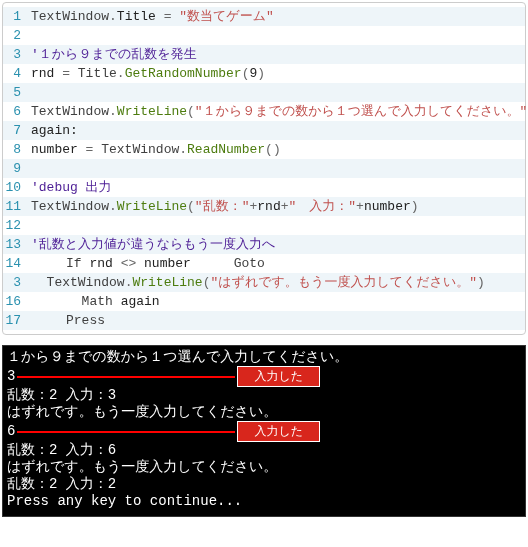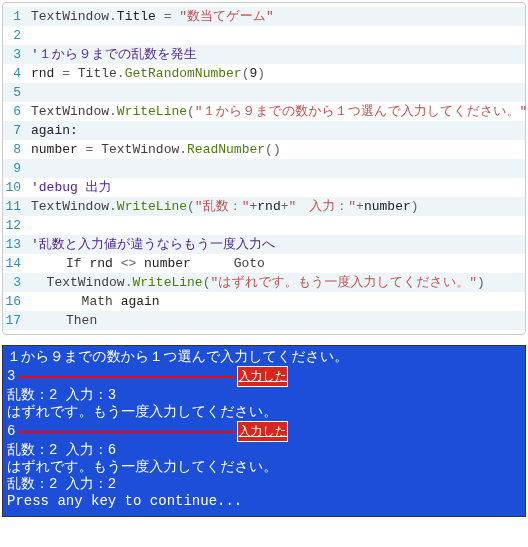--- a/index.html
+++ b/index.html
@@ -38,21 +38,21 @@
   .tok-punct  { color: #666; }
   .tok-str    { color: #c0504d; }
   .tok-comment{ color: #4c1d95; }
   .tok-ident  { color: #222; }
   .tok-kw     { color: #404040; margin-left: 35px; }
   .tok-method { color: #4d7c0f; }
   .tok-num    { color: #222; }
 
   .console-panel {
     margin: 10px 2px 2px 2px;
-    background: #1d4ed8;
+    background: #000000;
     color: #fff;
     font-family: "MS Gothic", "Courier New", monospace;
     font-size: 14px;
     padding: 3px 4px 6px 4px;
     line-height: 17px;
     border: 1px solid #333;
   }
   .con-line { white-space: pre; position: relative; }
   .con-input .typed { display:inline-block; }
   .con-input .bar {
@@ -60,26 +60,25 @@
     height: 2px;
     background: #ff0000;
     vertical-align: middle;
     margin-left: 2px;
   }
   .con-input .badge {
     display: inline-block;
     background: #d8261c;
     color: #fff;
     font-size: 12px;
-    padding: 1px 0;
+    padding: 1px 16px;
     border: 1px solid #fff;
     margin-left: 2px;
     vertical-align: middle;
     font-family: sans-serif;
-    text-decoration: underline;
   }
 </style>
 </head>
 <body>
 
 <div class="code-panel" id="code-panel">
     <div class="code-line hl"><span class="gutter">1</span><span class="code"><span class="tok-type">TextWindow</span><span class="tok-punct">.</span><span class="tok-ident">Title</span><span class="tok-punct"> = </span><span class="tok-str">"数当てゲーム"</span></span></div>
     <div class="code-line"><span class="gutter">2</span><span class="code"></span></div>
     <div class="code-line hl"><span class="gutter">3</span><span class="code"><span class="tok-comment">'１から９までの乱数を発生</span></span></div>
     <div class="code-line"><span class="gutter">4</span><span class="code"><span class="tok-ident">rnd</span><span class="tok-punct"> = </span><span class="tok-type">Title</span><span class="tok-punct">.</span><span class="tok-method">GetRandomNumber</span><span class="tok-punct">(</span><span class="tok-num">9</span><span class="tok-punct">)</span></span></div>
@@ -88,21 +87,21 @@
     <div class="code-line hl"><span class="gutter">7</span><span class="code"><span class="tok-ident">again:</span></span></div>
     <div class="code-line"><span class="gutter">8</span><span class="code"><span class="tok-ident">number</span><span class="tok-punct"> = </span><span class="tok-type">TextWindow</span><span class="tok-punct">.</span><span class="tok-method">ReadNumber</span><span class="tok-punct">(</span><span class="tok-punct">)</span></span></div>
     <div class="code-line hl"><span class="gutter">9</span><span class="code"></span></div>
     <div class="code-line"><span class="gutter">10</span><span class="code"><span class="tok-comment">'debug 出力</span></span></div>
     <div class="code-line hl"><span class="gutter">11</span><span class="code"><span class="tok-type">TextWindow</span><span class="tok-punct">.</span><span class="tok-method">WriteLine</span><span class="tok-punct">(</span><span class="tok-str">"乱数："</span><span class="tok-punct">+</span><span class="tok-ident">rnd</span><span class="tok-punct">+</span><span class="tok-str">"　入力："</span><span class="tok-punct">+</span><span class="tok-ident">number</span><span class="tok-punct">)</span></span></div>
     <div class="code-line"><span class="gutter">12</span><span class="code"></span></div>
     <div class="code-line hl"><span class="gutter">13</span><span class="code"><span class="tok-comment">'乱数と入力値が違うならもう一度入力へ</span></span></div>
     <div class="code-line"><span class="gutter">14</span><span class="code"><span class="tok-kw">If</span><span class="tok-punct"> </span><span class="tok-ident">rnd</span><span class="tok-punct"> &lt;&gt; </span><span class="tok-ident">number</span><span class="tok-punct"> </span><span class="tok-kw">Goto</span></span></div>
     <div class="code-line hl"><span class="gutter">3</span><span class="code"><span class="tok-punct">  </span><span class="tok-type">TextWindow</span><span class="tok-punct">.</span><span class="tok-method">WriteLine</span><span class="tok-punct">(</span><span class="tok-str">"はずれです。もう一度入力してください。"</span><span class="tok-punct">)</span></span></div>
     <div class="code-line"><span class="gutter">16</span><span class="code"><span class="tok-punct">  </span><span class="tok-kw">Math</span><span class="tok-punct"> </span><span class="tok-ident">again</span></span></div>
-    <div class="code-line hl"><span class="gutter">17</span><span class="code"><span class="tok-kw">Then</span></span></div>
+    <div class="code-line hl"><span class="gutter">17</span><span class="code"><span class="tok-kw">Press</span></span></div>
   </div>
 
 <div class="console-panel" id="console-panel">
     <div class="con-line">１から９までの数から１つ選んで入力してください。</div>
     <div class="con-line con-input"><span class="typed">3</span><span class="bar" style="width: 218px;"></span><span class="badge">入力した</span></div>
     <div class="con-line">乱数：2 入力：3</div>
     <div class="con-line">はずれです。もう一度入力してください。</div>
     <div class="con-line con-input"><span class="typed">6</span><span class="bar" style="width: 218px;"></span><span class="badge">入力した</span></div>
     <div class="con-line">乱数：2 入力：6</div>
     <div class="con-line">はずれです。もう一度入力してください。</div>

